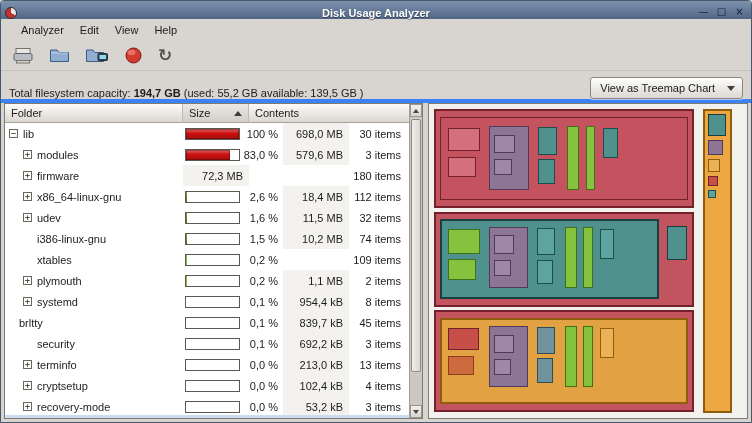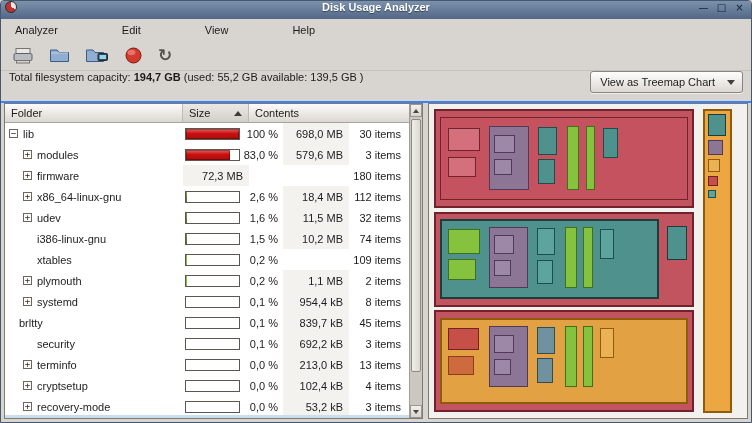--- a/index.html
+++ b/index.html
@@ -1,38 +1,38 @@
 <!DOCTYPE html>
 <html><head>
 <meta charset="utf-8">
 <style>
   *{box-sizing:border-box;margin:0;padding:0;}
   html,body{width:752px;height:423px;overflow:hidden;}
   body{font-family:"Liberation Sans","DejaVu Sans",sans-serif;font-size:11px;color:#1c1c1c;background:#d8d4cf;}
   .window{width:752px;height:423px;background:#d8d4cf;border:1px solid #46586c;border-radius:4px 4px 0 0;display:flex;flex-direction:column;}
 
   
-  .titlebar{flex:0 0 18px;height:18px;background:linear-gradient(#7b91ac,#516786);display:flex;align-items:flex-start;padding:0 4px;position:relative;border-radius:3px 3px 0 0;}
+  .titlebar{flex:0 0 18px;height:18px;background:linear-gradient(#7b91ac,#516786);display:flex;align-items:flex-end;padding:0 4px;position:relative;border-radius:3px 3px 0 0;}
   .app-icon{width:12px;height:12px;flex:0 0 12px;border-radius:50%;background:conic-gradient(#e8e8e8 0 120deg,#c23030 120deg 360deg);border:1px solid #2e2e2e;z-index:1;}
   .title-text{position:absolute;left:0;right:0;text-align:center;color:#ffffff;font-weight:bold;text-shadow:0 1px 1px rgba(0,0,0,.45);}
   .win-buttons{margin-left:auto;display:flex;gap:3px;z-index:1;}
   .win-btn{width:15px;height:14px;display:flex;align-items:center;justify-content:center;color:#141f2c;font-size:10px;line-height:1;font-family:"DejaVu Sans",sans-serif;}
 
   
-  .menubar{flex:0 0 21px;height:21px;display:flex;align-items:center;padding-left:6px;background:#d8d4cf;gap:48px;}
+  .menubar{flex:0 0 21px;height:21px;display:flex;align-items:center;padding-left:12px;background:#d8d4cf;}
   .menu-item{padding:3px 8px;cursor:default;}
 
   
   .toolbar{flex:0 0 31px;height:31px;display:flex;align-items:center;gap:7px;padding:0 7px;border-bottom:1px solid #c6c1bb;}
   .tb-btn{display:flex;align-items:center;gap:5px;padding:2px 6px;border-radius:3px;}
   .tb-icon-btn{display:flex;align-items:center;justify-content:center;padding:2px 4px;border-radius:3px;}
   .refresh-glyph{font-family:"DejaVu Sans",sans-serif;font-size:17px;line-height:1;color:#57534c;font-weight:bold;}
 
   
-  .infobar{flex:0 0 32px;height:32px;display:flex;align-items:flex-start;padding:0 8px;border-bottom:2px solid #3b82f6;}
+  .infobar{flex:0 0 32px;height:32px;display:flex;align-items:flex-end;padding:0 8px;border-bottom:4px solid #3b82f6;}
   .info-text span{margin-right:3px;}
   .info-text b{margin-right:3px;}
   .combo{margin-left:auto;height:22px;display:flex;align-items:center;padding:0 7px 0 9px;border:1px solid #8a857e;border-radius:3px;background:linear-gradient(#fefefd,#dcd8d2);box-shadow:0 1px 0 rgba(255,255,255,.6);}
   .combo-arrow{width:0;height:0;border-left:4px solid transparent;border-right:4px solid transparent;border-top:5px solid #443f39;margin-left:12px;}
 
   
   .main{flex:1;display:flex;gap:5px;padding:0 3px 3px 3px;min-height:0;}
 
   .tree-panel{flex:0 0 419px;width:419px;border:1px solid #7f7a72;background:#ffffff;display:flex;min-height:0;}
   .tree-main{flex:1;display:flex;flex-direction:column;min-width:0;}

